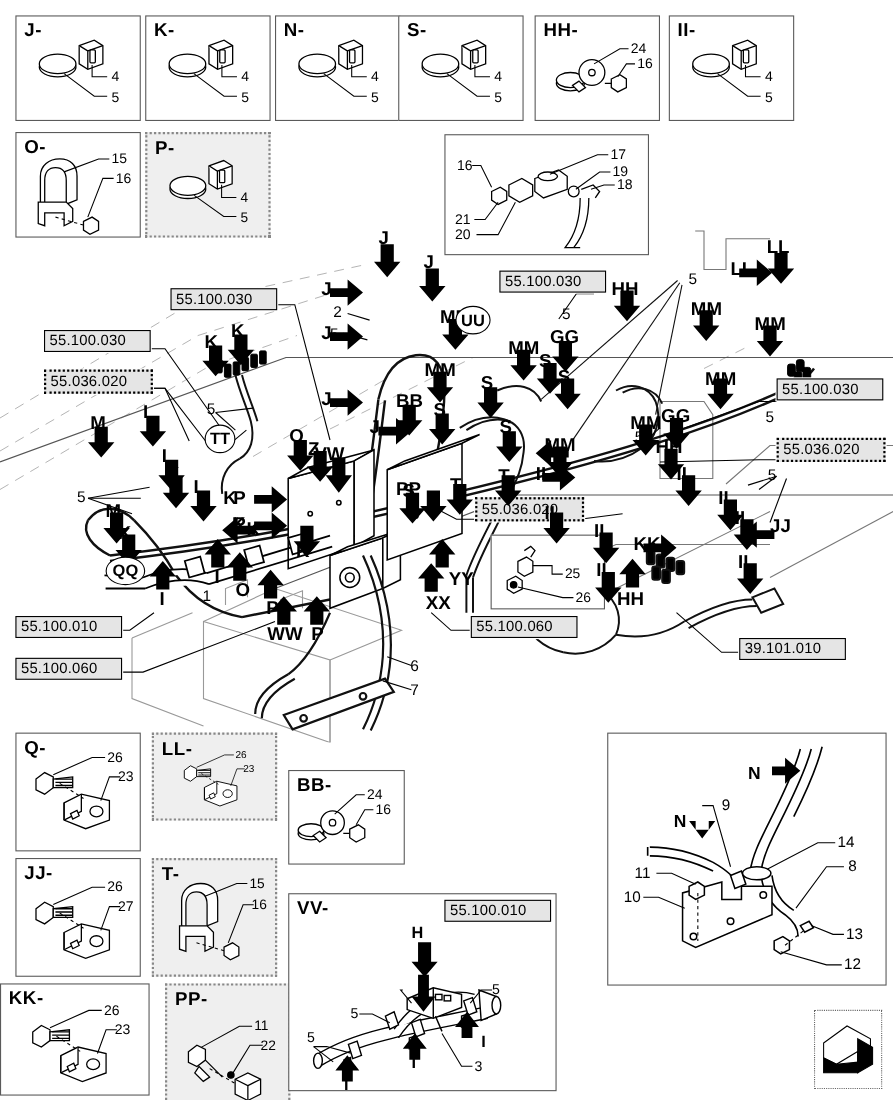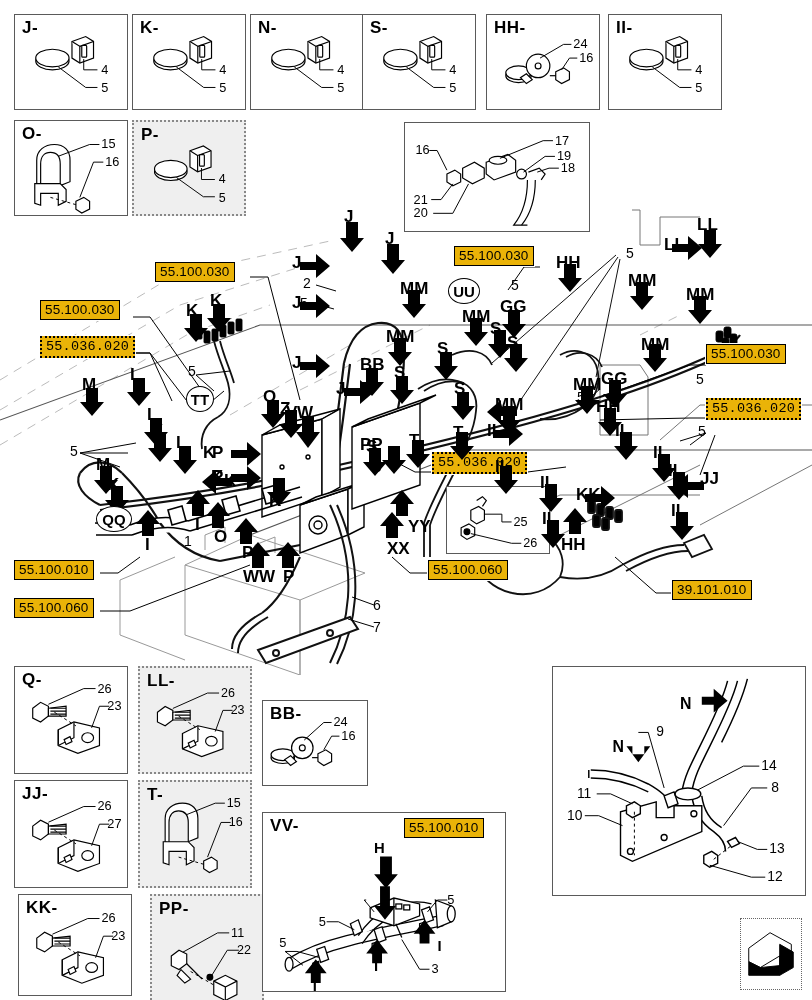--- a/index.html
+++ b/index.html
@@ -7,24 +7,24 @@
        font-family:"Liberation Sans",sans-serif;color:#000;}
   #sheet{position:absolute;inset:0;width:812px;height:1000px;}
 
   
   .panel{position:absolute;border:1.5px solid #5a5a5a;background:#fff;box-sizing:border-box;}
   .panel.shaded{background:#efefef;border-style:dotted;border-width:2px;border-color:#888;}
   .panel .ptag{position:absolute;left:7px;top:3px;font-size:17px;font-weight:bold;letter-spacing:.5px;}
   .panel svg{position:absolute;left:0;top:0;width:100%;height:100%;}
 
   
-  .refbox{position:absolute;border:1.6px solid #000;background:#eab308;
-          font-size:13.5px;font-weight:500;padding:1px 4px 2px 4px;white-space:nowrap;
+  .refbox{position:absolute;border:1.6px solid #000;background:#e5e5e5;
+          font-size:13.5px;font-weight:500;padding:1px 21px 2px 4px;white-space:nowrap;
           box-shadow:0 0 0 1px #fff;letter-spacing:.2px;box-sizing:border-box;}
-  .refbox.dotted{border-style:dotted;border-width:2px;font-family:Liberation Mono, monospace;}
+  .refbox.dotted{border-style:dotted;border-width:2px;}
 
   
   .lbl{position:absolute;font-size:17px;font-weight:bold;line-height:1;white-space:nowrap;}
   .lbl.sm{font-size:14px;font-weight:normal;}
   .lbl.circ{border:1.6px solid #000;border-radius:50%;
             width:26px;height:24px;display:flex;align-items:center;justify-content:center;
             font-size:15px;background:#fff;}
 
   #mainsvg{position:absolute;left:0;top:205px;width:812px;height:470px;}
   #logo{position:absolute;left:740px;top:918px;width:62px;height:72px;
@@ -435,21 +435,21 @@
           <path d="M40 46 L62 60"></path>
         </g>
       <g stroke="#000" stroke-width="1" fill="none">
         <path d="M34 38 L70 22 L82 22"></path>
         <path d="M78 62 L86 40 L96 40"></path>
       </g>
       <text x="84" y="26" font-size="13">26</text>
         <text x="94" y="44" font-size="13">23</text>
     </svg>
   </div>
-  <div class="panel shaded" style="left:138px;top:666px;width:114px;height:108px">
+  <div class="panel shaded" style="left:138px;top:666px;width:114px;height:80px">
     <span class="ptag">LL-</span>
     <svg viewBox="0 0 114 108">
         <g fill="#fff" stroke="#000" stroke-width="1.2">
       <path d="M18 46 L26 40 L34 44 L34 54 L26 60 L18 56 Z"></path>
           <path d="M34 46 L52 44 L52 54 L34 54 Z"></path>
       <path d="M36 46 L52 46 M36 49 L52 49 M36 52 L52 52"></path>
       <path d="M44 68 L60 60 L86 66 L86 84 L64 92 L44 84 Z"></path>
           <path d="M44 68 L44 84"></path>
           <path d="M60 60 L60 76 L44 84"></path>
       <ellipse cx="74" cy="76" rx="6" ry="5"></ellipse>
@@ -502,21 +502,21 @@
         <path d="M48 34 L78 22 L88 22"></path>
         <path d="M70 78 L84 42 L94 42"></path>
       </g>
       <g stroke="#000" stroke-width="1" stroke-dasharray="3 3">
           <path d="M40 78 L68 86"></path>
         </g>
       <text x="90" y="26" font-size="13">15</text>
         <text x="92" y="46" font-size="13">16</text>
     </svg>
   </div>
-  <div class="panel" style="left:18px;top:894px;width:114px;height:102px">
+  <div class="panel" style="left:0;top:894px;width:136px;height:102px">
     <span class="ptag">KK-</span>
     <svg viewBox="0 0 114 102">
         <g fill="#fff" stroke="#000" stroke-width="1.2">
       <path d="M18 44 L26 38 L34 42 L34 52 L26 58 L18 54 Z"></path>
           <path d="M34 44 L52 42 L52 52 L34 52 Z"></path>
       <path d="M36 44 L52 44 M36 47 L52 47 M36 50 L52 50"></path>
       <path d="M44 66 L60 58 L86 64 L86 82 L64 90 L44 82 Z"></path>
           <path d="M44 66 L44 82"></path>
           <path d="M60 58 L60 74 L44 82"></path>
       <ellipse cx="74" cy="74" rx="6" ry="5"></ellipse>
@@ -862,21 +862,21 @@
   <div class="lbl" style="left:283px;top:568px">P</div>
 
   <div class="lbl" style="left:360px;top:356px">BB</div>
   <div class="lbl" style="left:394px;top:364px">S</div>
   <div class="lbl" style="left:366px;top:438px">S</div>
   <div class="lbl" style="left:360px;top:436px">PP</div>
   <div class="lbl" style="left:437px;top:340px">S</div>
   <div class="lbl" style="left:454px;top:380px">S</div>
 
   <div class="lbl" style="left:400px;top:280px">MM</div>
-  <div class="lbl circ" style="left:448px;top:278px;width:30px">UU</div>
+  <div class="lbl circ" style="left:414px;top:278px;width:30px">UU</div>
   <div class="lbl" style="left:386px;top:328px">MM</div>
   <div class="lbl" style="left:462px;top:308px">MM</div>
   <div class="lbl" style="left:490px;top:320px">S</div>
   <div class="lbl" style="left:507px;top:334px">S</div>
   <div class="lbl sm" style="left:511px;top:278px">5</div>
   <div class="lbl" style="left:500px;top:298px">GG</div>
   <div class="lbl" style="left:556px;top:254px">HH</div>
   <div class="lbl sm" style="left:626px;top:246px">5</div>
   <div class="lbl" style="left:628px;top:272px">MM</div>
   <div class="lbl" style="left:664px;top:236px">LL</div>

